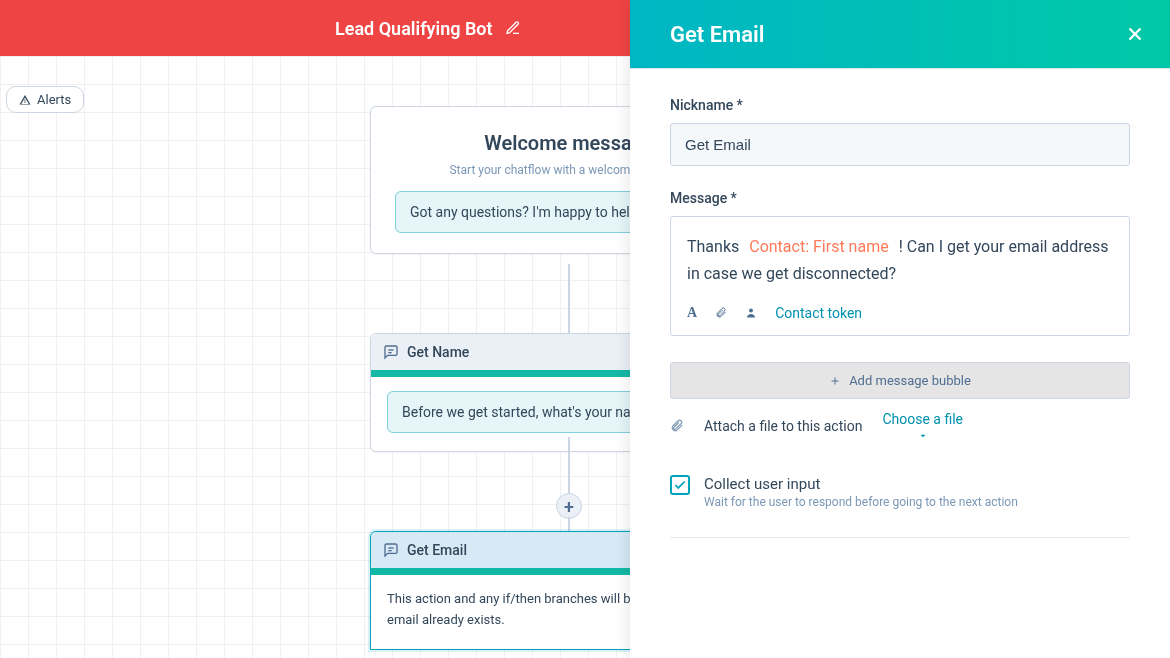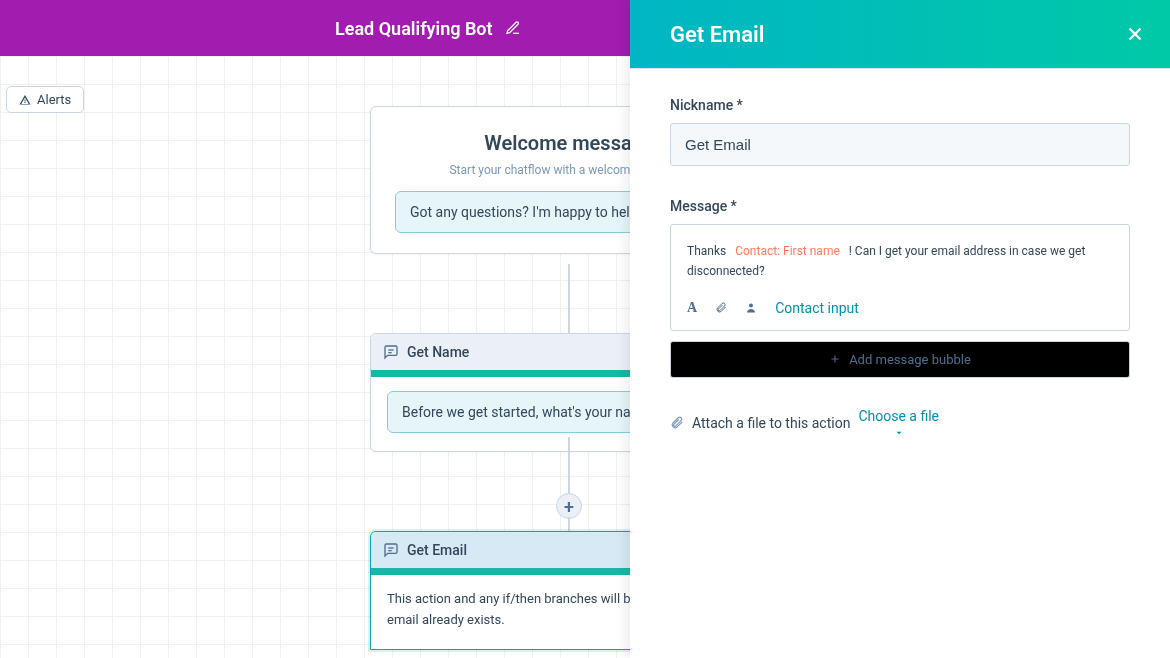--- a/index.html
+++ b/index.html
@@ -8,21 +8,21 @@
     width: 1170px;
     height: 658px;
     overflow: hidden;
     background: #fff;
     position: relative;
   }
 
   
   .top-header {
     height: 56px;
-    background: #a21caf;
+    background: #ef4444;
     display: flex;
     align-items: center;
     padding-left: 335px;
     color: #fff;
     font-size: 18px;
     font-weight: 600;
   }
   .top-header .edit-icon {
     margin-left: 12px;
     display: inline-flex;
@@ -42,21 +42,21 @@
     background-size: 28px 28px;
   }
 
   
   .alerts {
     position: absolute;
     top: 30px;
     left: 6px;
     background: #fff;
     border: 1px solid #cbd6e2;
-    border-radius: 5px;
+    border-radius: 10px;
     padding: 5px 12px;
     font-size: 13px;
     color: #33475b;
     display: flex;
     align-items: center;
     gap: 6px;
     cursor: pointer;
   }
 
   
@@ -210,61 +210,61 @@
     font-size: 15px;
     color: #33475b;
   }
   .msg-box {
     background: #fff;
     border: 1px solid #cbd6e2;
     border-radius: 3px;
   }
   .msg-content {
     padding: 16px 16px 8px;
-    font-size: 12px;
+    font-size: 16px;
     color: #33475b;
     line-height: 1.7;
   }
   .token {
     color: #ff7a59;
     padding: 0 6px;
     font-weight: 400;
   }
   .msg-toolbar {
     display: flex;
     align-items: center;
     gap: 18px;
     padding: 10px 16px 14px;
   }
   .msg-toolbar .tb-icon { color: #506e91; cursor:pointer; display:inline-flex; font-size:14px; font-weight:600; font-family: Georgia, serif;}
   .msg-toolbar .contact-token-link { color: #0091ae; font-size: 14px; cursor: pointer; }
 
   .add-bubble {
-    margin-top: 10px;
+    margin-top: 26px;
     width: 100%;
-    background: #000000;
+    background: #e5e5e5;
     border: 1px solid #cbd6e2;
     border-radius: 3px;
     padding: 10px;
     text-align: center;
     color: #506e91;
     font-size: 13px;
     cursor: pointer;
     display:flex;
     align-items:center;
     justify-content:center;
     gap:8px;
   }
   .attach-row {
-    margin-top: 30px;
+    margin-top: 12px;
     font-size: 14px;
     color: #33475b;
     display: flex;
     align-items: center;
-    gap: 8px;
+    gap: 20px;
   }
   .attach-row .choose { color: #0091ae; cursor: pointer; display:inline-flex; align-items:center; gap:4px;flex-direction:column;}
 
   .check-row {
     margin-top: 34px;
     display: flex;
     gap: 14px;
     align-items: flex-start;
     border-bottom: 1px solid #e5e9f0;
     padding-bottom: 28px;
@@ -365,41 +365,41 @@
   </div>
 
   <div class="tabs">
   </div>
 
   <div class="drawer-body">
 
     <label class="form-label">Nickname *</label>
     <input class="text-input" value="Get Email" style="">
 
-    <label class="form-label" style="margin-top:32px;">Message *</label>
+    <label class="form-label" style="margin-top:24px;">Message *</label>
     <div class="msg-box">
       <div class="msg-content">
         <span>Thanks</span>
         <span class="token">Contact: First name</span>
         <span>! Can I get your email address in case we get disconnected?</span>
       </div>
       <div class="msg-toolbar">
         <span class="tb-icon">A</span>
         <span class="tb-icon">
           <svg width="12" height="14" viewBox="0 0 24 24" fill="none" stroke="#506e91" stroke-width="2">
               <path d="M21 10l-9 9a5 5 0 0 1-7-7l9-9a3.5 3.5 0 0 1 5 5l-9 9a2 2 0 0 1-3-3l8-8"></path>
             </svg>
         </span>
         <span class="tb-icon">
           <svg width="12" height="14" viewBox="0 0 24 24" fill="#506e91">
               <circle cx="12" cy="7" r="4"></circle>
               <path d="M4 21c0-4 4-7 8-7s8 3 8 7"></path>
             </svg>
         </span>
-        <span class="contact-token-link">Contact input</span>
+        <span class="contact-token-link">Contact token</span>
       </div>
     </div>
 
     <div class="add-bubble">
       <svg width="12" height="12" viewBox="0 0 24 24" fill="none" stroke="#506e91" stroke-width="2">
           <line x1="12" y1="5" x2="12" y2="19"></line>
           <line x1="5" y1="12" x2="19" y2="12"></line>
         </svg>
       <span>Add message bubble</span>
     </div>
@@ -410,15 +410,26 @@
         </svg>
       <span>Attach a file to this action</span>
       <span class="choose">
         <span>Choose a file</span>
         <svg width="10" height="10" viewBox="0 0 24 24" fill="#0091ae">
             <path d="M6 9l6 6 6-6z"></path>
           </svg>
       </span>
     </div>
 
+    <div class="check-row">
+      <div class="checkbox">
+        <svg width="14" height="14" viewBox="0 0 24 24" fill="none" stroke="#00a4bd" stroke-width="3">
+            <polyline points="20 6 9 17 4 12"></polyline>
+          </svg>
+      </div>
+      <div class="txt">
+        <div class="t1">Collect user input</div>
+        <div class="t2">Wait for the user to respond before going to the next action</div>
+      </div>
+    </div>
 
   </div>
 </div>
 
 </body></html>

